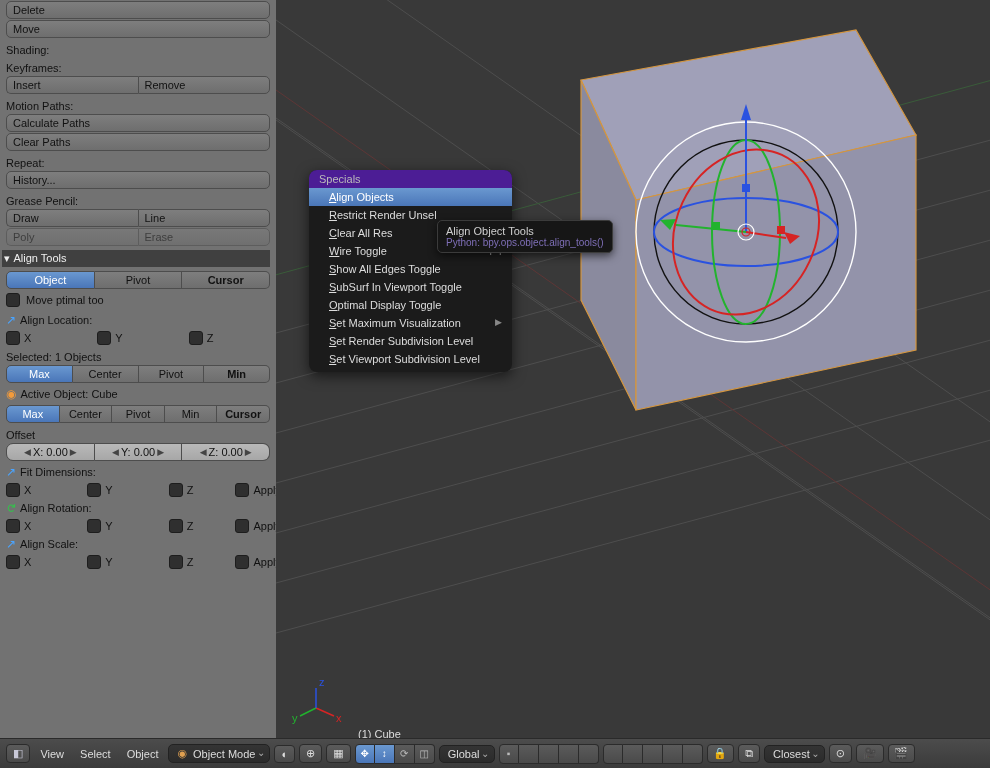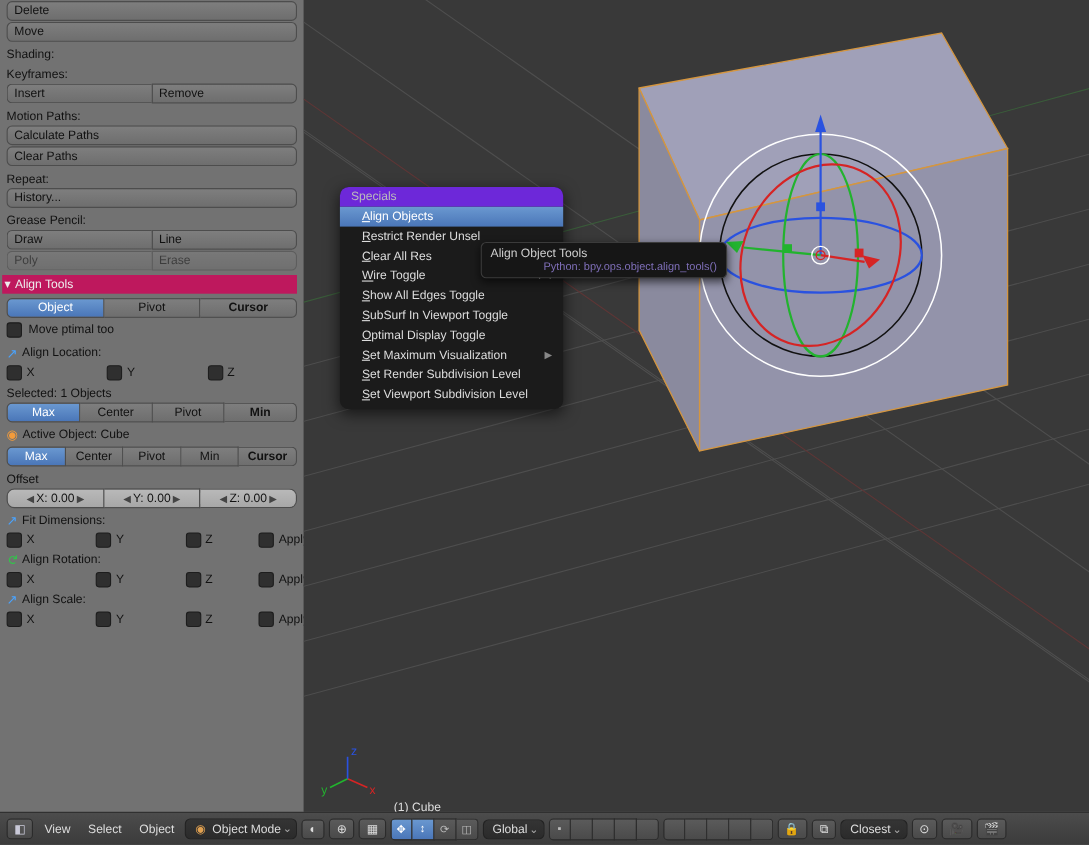--- a/index.html
+++ b/index.html
@@ -6,21 +6,21 @@
 body { background: #727272; color: #111; overflow: hidden; width: 990px; height: 768px; position: relative; }
 
 
 .toolshelf { position: absolute; left: 0; top: 0; width: 276px; height: 738px; background: #727272; overflow: hidden; padding: 0; }
 .ts-btn-full { display: block; width: 264px; margin: 1px 6px; background: linear-gradient(#7e7e7e,#6e6e6e); border: 1px solid #4d4d4d; border-radius: 5px; padding: 2px 6px; text-align: left; color: #111; }
 .ts-btn-half-row { display:flex; margin: 1px 6px; gap:0; }
 .ts-btn-half { flex:1; background: linear-gradient(#7e7e7e,#6e6e6e); border:1px solid #4d4d4d; padding:2px 6px; text-align:left; color:#111; }
 .ts-btn-half:first-child { border-radius:5px 0 0 5px; border-right:none; }
 .ts-btn-half:last-child { border-radius:0 5px 5px 0; }
 .ts-label { margin: 6px 6px 2px 6px; color:#111; }
-.panel-header { margin: 4px 6px 4px 2px; color:#eee; background: #be185d; padding:2px 2px; }
+.panel-header { margin: 4px 6px 4px 2px; color:#eee; background: #404040; padding:2px 2px; }
 .panel-header .tri { display:inline-block; margin-right:4px; color:#eee; }
 .check { display:inline-flex; align-items:center; gap:6px; margin:2px 6px; color:#111; }
 .check .box { width:14px; height:14px; background:#2f2f2f; border:1px solid #1d1d1d; border-radius:3px; }
 .blue-arrow-label { display:flex; align-items:center; gap:4px; margin:4px 6px; color:#111; }
 .blue-arrow { color:#4aa4ff; font-size:12px; }
 .green-arrow { color:#34c24c; font-size:12px; transform: rotate(90deg); }
 .orange-cube { color:#f39b3b; font-size:12px; }
 .check-row { display:flex; gap:20px; margin:2px 6px; }
 .check-row .item { display:flex; align-items:center; gap:4px; }
 .check-row .box { width:14px; height:14px; background:#2f2f2f; border:1px solid #1d1d1d; border-radius:3px; }
@@ -50,31 +50,31 @@
 .pulldown::after{ content:"⌄"; position:absolute; right:4px; top:2px; font-size:10px; color:#aaa;}
 .iconrow { display:flex; }
 .iconrow .iseg{ width:20px; height:20px; background: linear-gradient(#5b5b5b,#4a4a4a); border:1px solid #2b2b2b; display:flex; align-items:center; justify-content:center; color:#bbb; font-size:10px;}
 .iconrow .iseg:first-child{ border-radius:4px 0 0 4px;}
 .iconrow .iseg:last-child{ border-radius:0 4px 4px 0;}
 .iconrow .iseg + .iseg{ border-left:none;}
 .iconrow .iseg.active{ background: linear-gradient(#6a98d0,#4a76b8); color:#fff;}
 
 
 .ctx { position:absolute; left:309px; top:170px; width:203px; background:#1b1b1b; border-radius:8px; padding:0 0 4px 0; box-shadow: 0 4px 14px rgba(0,0,0,.6); }
-.ctx .hdr { background:#6d28d9; color:#bbb; padding:3px 10px; border-radius:8px 8px 0 0; }
+.ctx .hdr { background:#4c1d95; color:#bbb; padding:3px 10px; border-radius:8px 8px 0 0; }
 .ctx .item { padding:3px 20px; color:#ddd; position:relative; }
 .ctx .item u { text-decoration:underline; }
 .ctx .item.hi { background: linear-gradient(#6a98d0,#4a76b8); color:#fff; }
 .ctx .item .short { position:absolute; right:10px; color:#aaa; }
 .ctx .item .sub { position:absolute; right:10px; color:#888; font-size:9px;}
 
 
 .tooltip { position:absolute; left:437px; top:220px; background:#161616; border:1px solid #3b3b3b; border-radius:5px; padding:4px 8px; box-shadow: 0 3px 8px rgba(0,0,0,.6); white-space:nowrap; }
 .tooltip .t1 { color:#cfcfcf; }
-.tooltip .t2 { color:#7f6fb8; font-size:10px;margin-left:48px; }
+.tooltip .t2 { color:#7f6fb8; font-size:10px; }
 </style>
 </head>
 <body>
 
 <div class="toolshelf">
   <button class="ts-btn-full">Delete</button>
   <button class="ts-btn-full">Move</button>
 
   <div class="ts-label">Shading:</div>
 

